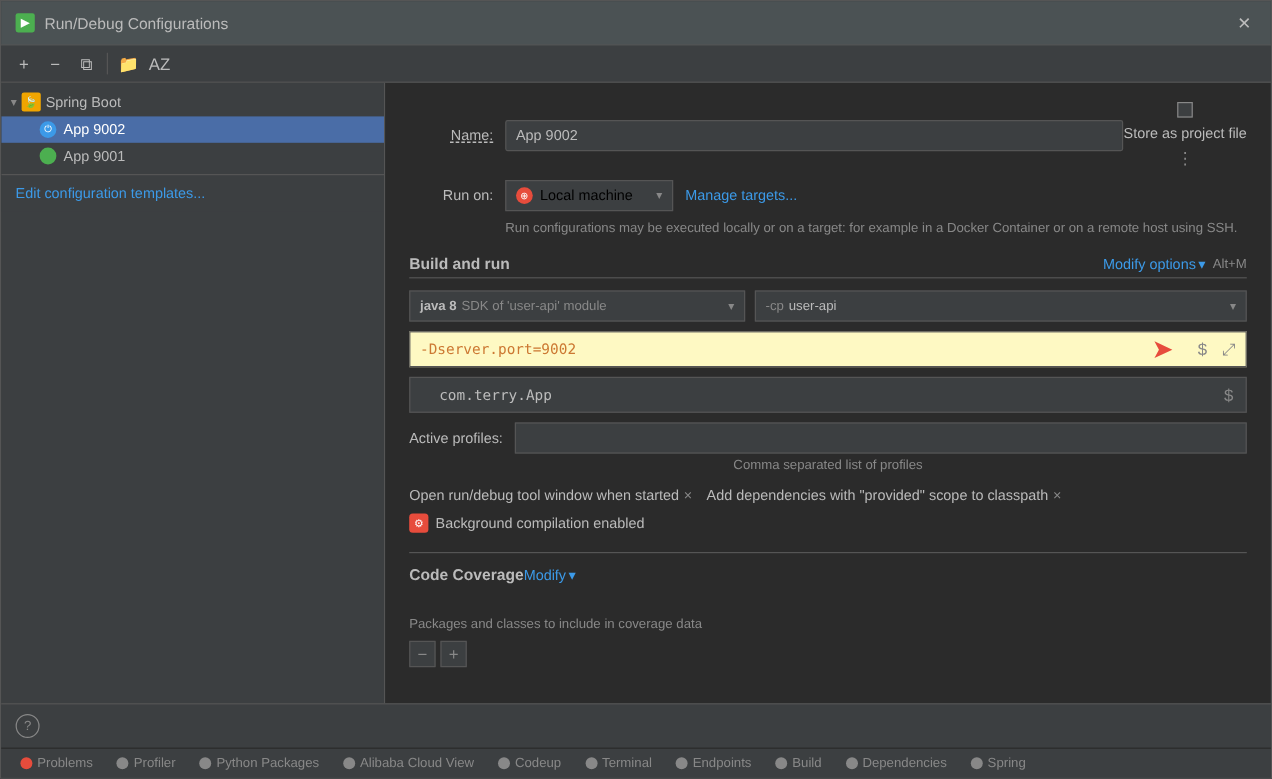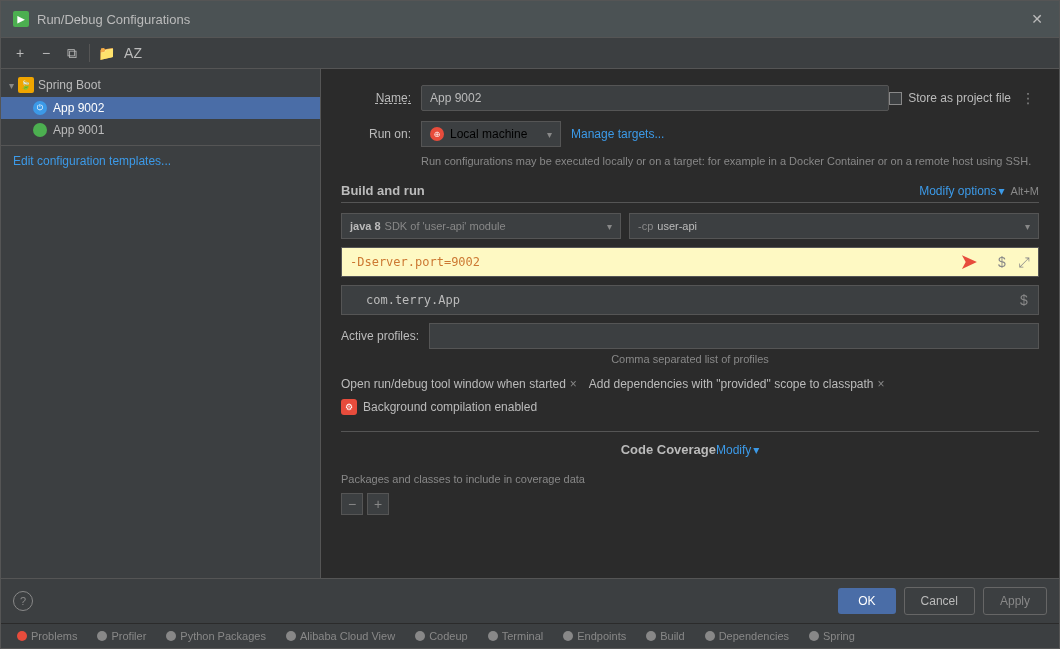--- a/index.html
+++ b/index.html
@@ -179,20 +179,21 @@
       padding: 4px 8px;
       font-size: 12px;
       border-radius: 2px;
       height: 26px;
     }
     .store-checkbox-area {
       display: flex;
       align-items: center;
       gap: 6px;
       margin-left: auto;
+      flex-direction: column;
     }
     .checkbox {
       width: 13px;
       height: 13px;
       border: 1px solid #888;
       background: #3c3f41;
       display: flex;
       align-items: center;
       justify-content: center;
     }
@@ -431,22 +432,22 @@
       color: #bbbbbb;
       font-size: 12px;
     }
     .code-coverage-section {
       border-top: 1px solid #555;
       padding-top: 10px;
     }
     .coverage-header {
       display: flex;
       align-items: center;
-      justify-content: center;
-      margin-bottom: 16px;
+      justify-content: flex-start;
+      margin-bottom: 28px;
     }
     .coverage-title {
       color: #bbbbbb;
       font-size: 13px;
       font-weight: bold;
     }
     .coverage-modify {
       color: #3c9ae8;
       cursor: pointer;
       font-size: 12px;
@@ -720,25 +721,20 @@
         <div class="coverage-controls">
           <div class="cov-btn">−</div>
           <div class="cov-btn">+</div>
         </div>
       </div>
     </div>
   </div>
 
   <div class="bottom-bar">
     <div class="help-icon">?</div>
-    <div class="bottom-buttons">
-      <button class="btn-ok">OK</button>
-      <button class="btn-cancel">Cancel</button>
-      <button class="btn-apply">Apply</button>
-    </div>
   </div>
 
   <div class="taskbar">
     <div class="task-item">
       <div class="task-dot" style="background:#e74c3c"></div>
       <span>Problems</span>
     </div>
     <div class="task-item">
       <div class="task-dot" style="background:#888"></div>
       <span>Profiler</span>

